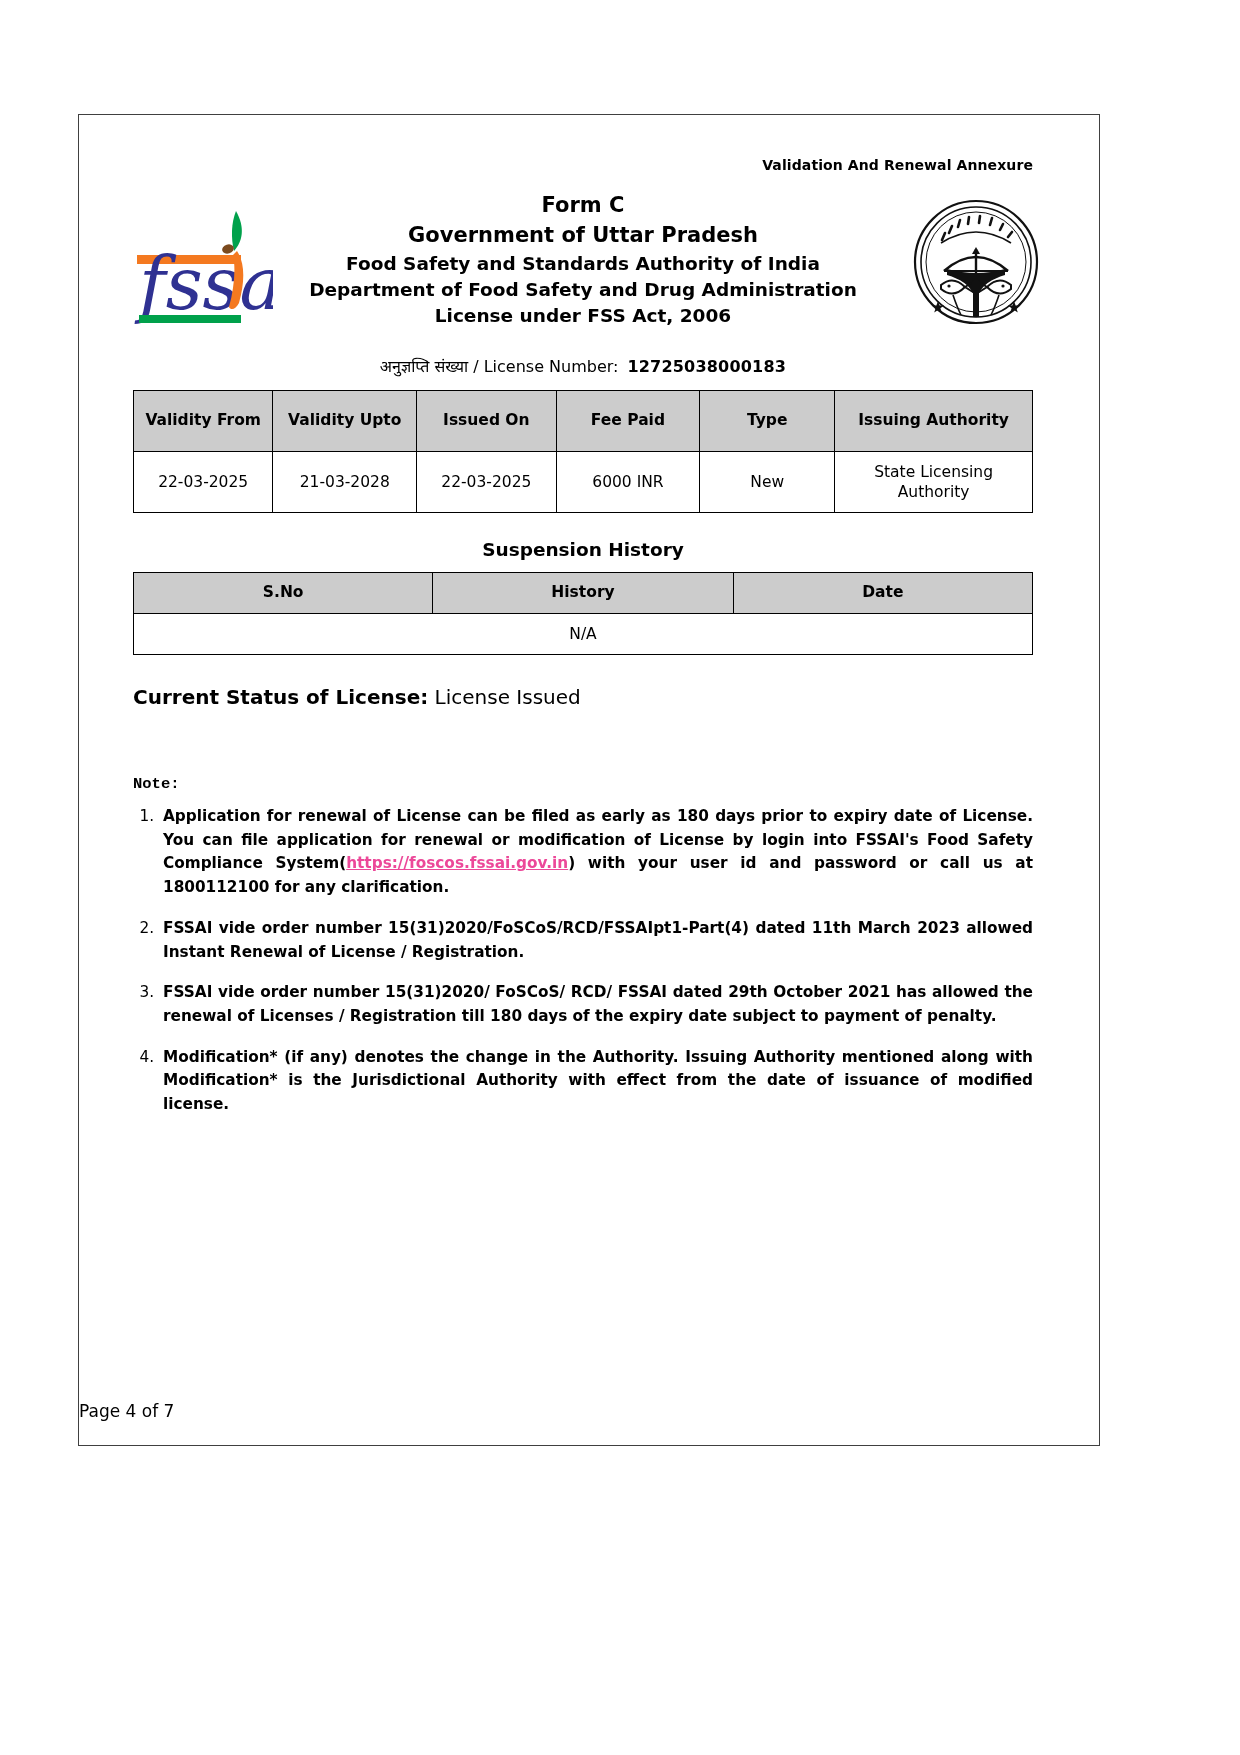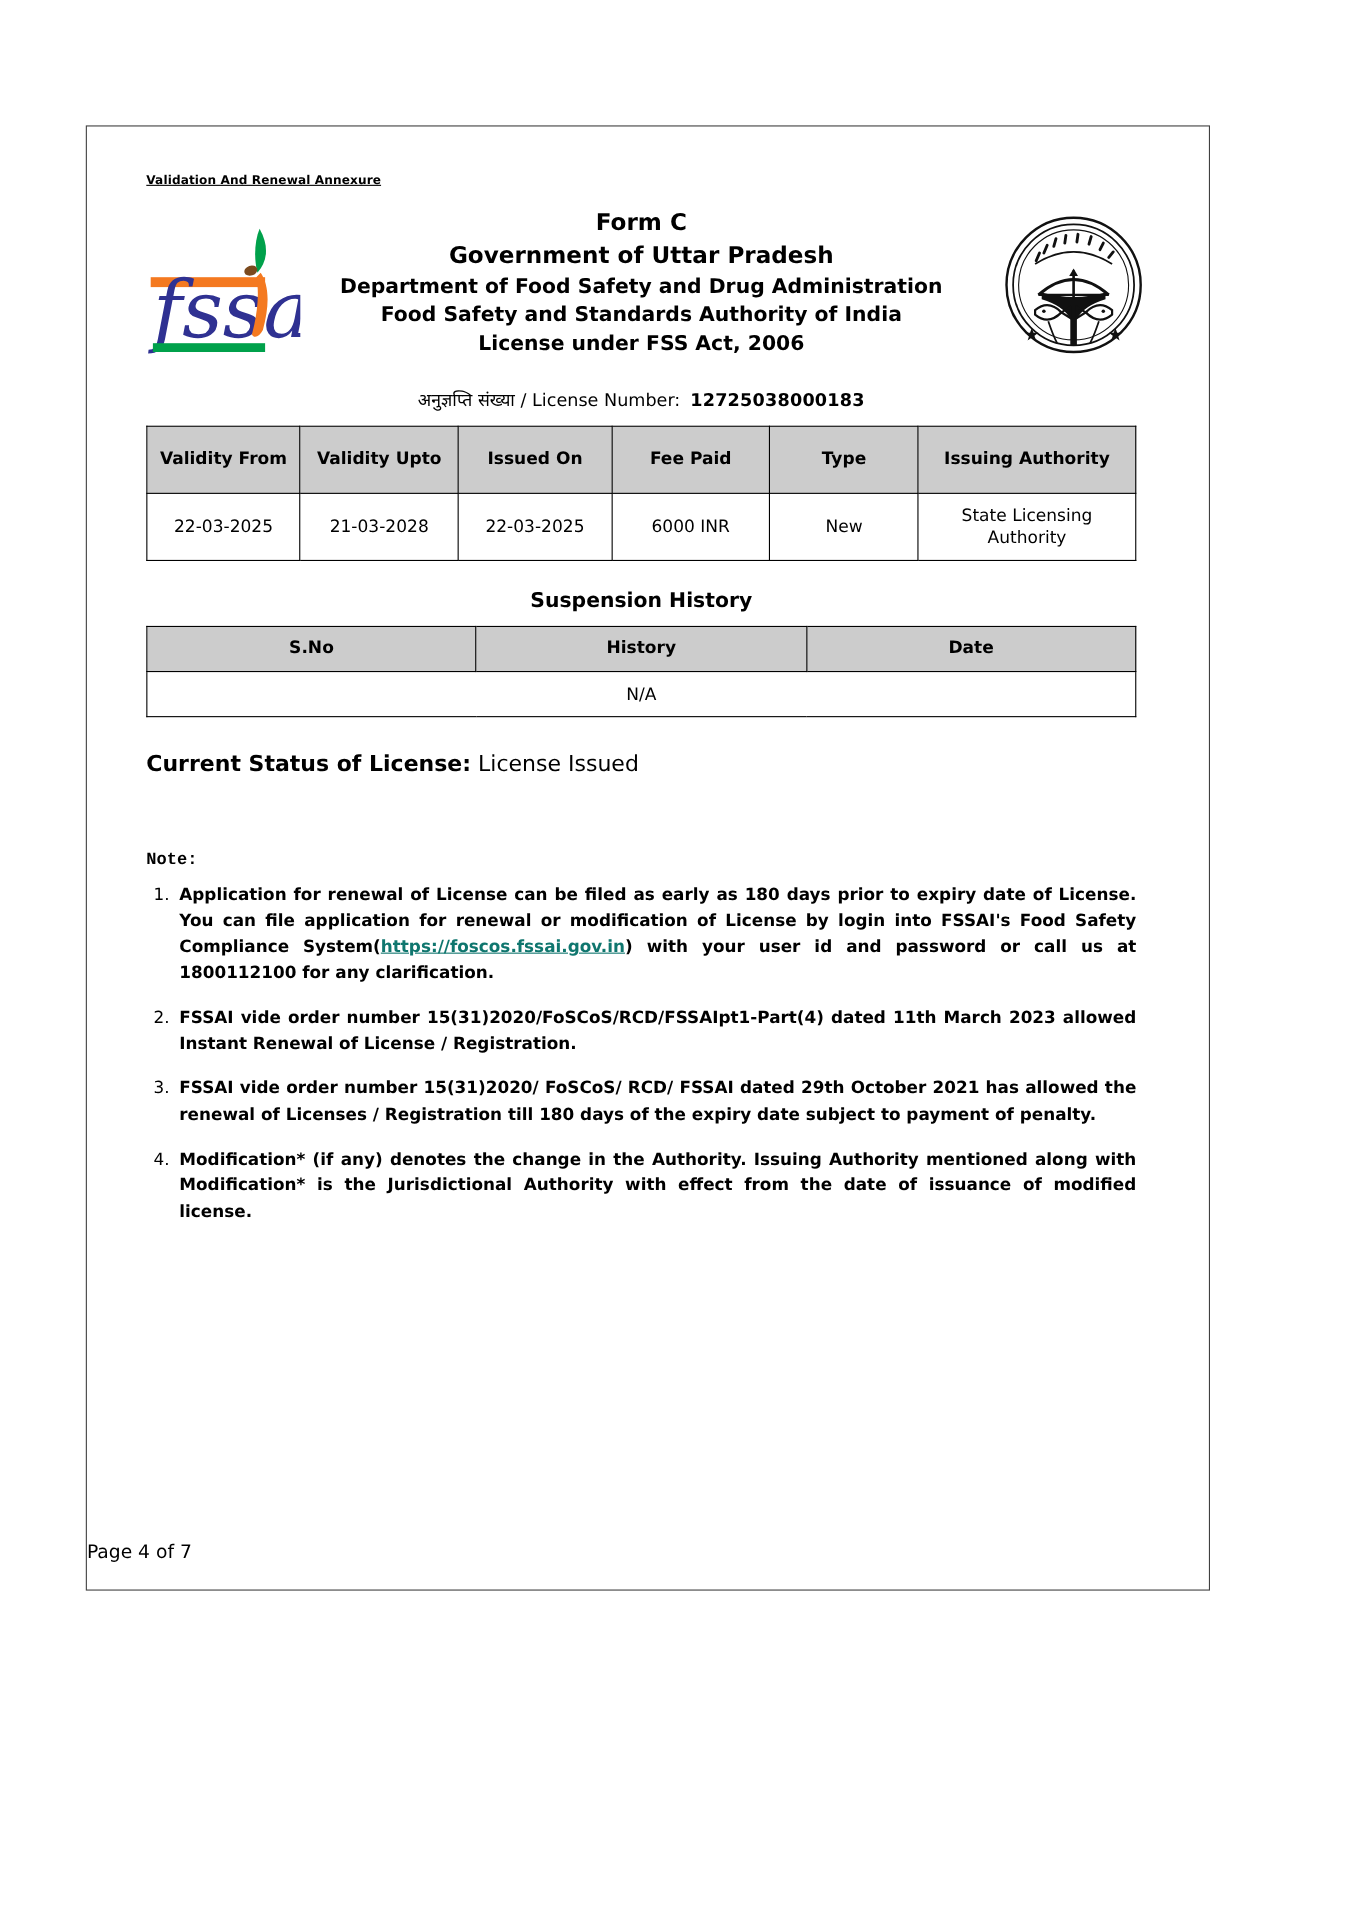--- a/index.html
+++ b/index.html
@@ -26,26 +26,25 @@
   }
   .page-inner {
     position: absolute;
     left: 54px;
     top: 30px;
     width: 900px;
   }
 
   
   .annexure-title {
-    text-align: left;
-    font-size: 11px;
+    text-align: right;
+    font-size: 14px;
     font-weight: bold;
     letter-spacing: 0.1px;
     margin: 12px 0 0 0;
-    text-decoration: underline;
   }
   .header-block {
     position: relative;
     margin-top: 18px;
     min-height: 150px;
   }
   .logo-fssai {
     position: absolute;
     left: 0px;
     top: 14px;
@@ -164,21 +163,21 @@
     font-weight: bold;
     line-height: 1.55;
     text-align: justify;
     margin-bottom: 17px;
     padding-left: 4px;
   }
   ol.notes > li::marker {
     font-weight: normal;
   }
   a.inline-link {
-    color: #0f766e;
+    color: #ec4899;
     text-decoration: underline;
     font-weight: bold;
   }
 
   
   .page-footer {
     position: absolute;
     left: 0;
     right: 0;
     bottom: 24px;
@@ -257,22 +256,22 @@
           <g fill="none" stroke="#111" stroke-width="1.6">
             <path d="M42 98 q4 12 8 20"></path>
             <path d="M88 98 q-4 12 -8 20"></path>
           </g>
         </svg>
       </div>
 
       <div class="title-stack">
         <div class="t1">Form C</div>
         <div class="t2">Government of Uttar Pradesh</div>
+        <div class="t3">Food Safety and Standards Authority of India</div>
         <div class="t3">Department of Food Safety and Drug Administration</div>
-        <div class="t3">Food Safety and Standards Authority of India</div>
         <div class="t3">License under FSS Act, 2006</div>
       </div>
     </div>
 
     <div class="license-no-line">
       <span class="devanagari">अनुज्ञप्ति संख्या / License Number:</span><span class="lic-value">12725038000183</span>
     </div>
 
     <table class="doc-table validity-table">
       <colgroup>

